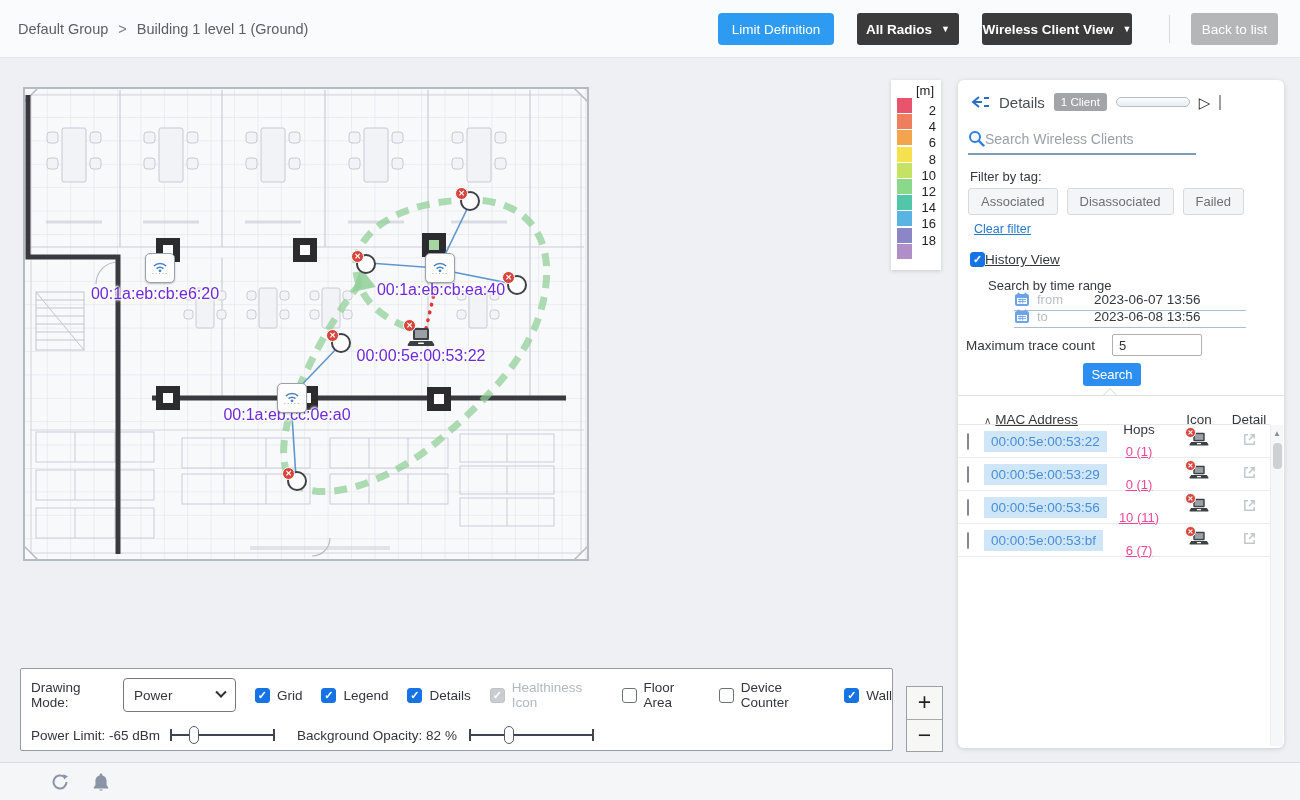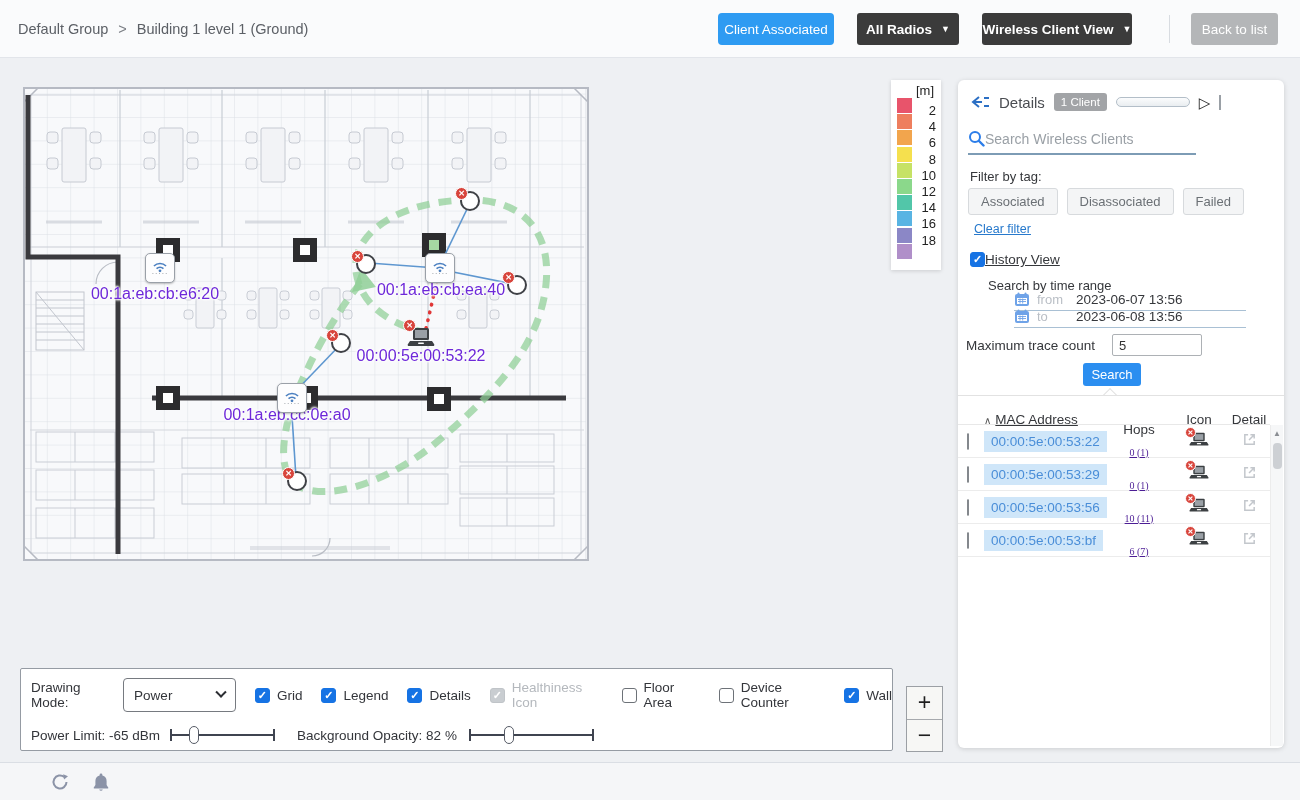--- a/index.html
+++ b/index.html
@@ -57,42 +57,42 @@
   .history-row .lbl { text-decoration:underline; font-size:13.5px; color:#35373b; }
   .cb { width:15px; height:15px; border-radius:3px; display:inline-flex; align-items:center; justify-content:center; flex:0 0 auto; cursor:pointer; }
   .cb-on { background:#1673e4; border:1px solid #1673e4; }
   .cb-on::after { content:"✓"; color:#fff; font-size:11px; font-weight:bold; }
   .cb-on-dis { background:#c9cdd1; border:1px solid #c0c4c8; }
   .cb-on-dis::after { content:"✓"; color:#fff; font-size:11px; font-weight:bold; }
   .cb-off { background:#fff; border:1.5px solid #6d7278; }
   .time-label { position:absolute; left:30px; top:198px; color:#35373b; }
   .time-row { position:absolute; left:56px; width:232px; display:flex; align-items:center; gap:7px; border-bottom:1px solid #a9c0d4; padding-bottom:3px; }
   .time-row .tl { color:#b9bec5; width:32px; }
-  .time-row .tv { color:#35373b; font-size:13.5px; cursor:text; }
+  .time-row .tv { color:#35373b; font-size:13.5px; margin-left:18px; cursor:text; }
   .trace-row { position:absolute; left:8px; top:254px; display:flex; align-items:center; }
   .trace-row .lbl { font-size:13.5px; color:#35373b; }
   .trace-input { margin-left:17px; width:90px; height:22px; border:1px solid #adb1b5; border-radius:2px; font-family:inherit; font-size:13px; padding-left:6px; color:#333; }
   .search-btn { position:absolute; left:125px; top:283px; width:58px; height:23px; background:#2b8ef0; border:none; border-radius:3px; color:#fff; font-family:inherit; font-size:13px; cursor:pointer; }
   .dp-divider { position:absolute; left:0; top:315px; width:100%; border-top:1px solid #e2e2e2; }
   .dp-notch { position:absolute; left:147px; top:310px; width:10px; height:10px; background:#fff; border-top:1px solid #e2e2e2; border-left:1px solid #e2e2e2; transform:rotate(45deg); }
 
   .tbl-header { position:absolute; left:0; top:322px; width:312px; display:flex; align-items:center; font-size:13.5px; color:#35373b; }
   .col-cb { width:26px; padding-left:9px; }
   .col-mac { width:124px; }
   .col-hops { width:62px; text-align:center;margin-top:20px; }
   .col-icon { width:58px; text-align:center; }
   .col-detail { width:42px; text-align:center; }
   .sort-mark { font-size:10px; margin-right:4px; color:#555; }
   .mac-head { text-decoration:underline; cursor:pointer; }
   .tbl-header-line { position:absolute; left:0; top:344px; width:312px; border-top:1px solid #e8e8e8; }
   .tbl-rows { position:absolute; left:0; top:345px; width:312px; }
   .trow { display:flex; align-items:center; height:33px; border-bottom:1px solid #ececec; }
   .row-cb { width:14px; height:14px; border:1.5px solid #84888d; border-radius:3px; background:#fff; cursor:pointer; }
   .mac-pill { display:inline-block; background:#cfe6f9; color:#4a8ed8; font-size:13.5px; padding:3px 7px; cursor:pointer; }
-  .hops-link { color:#4c1d95; text-decoration:underline; font-size:10px; cursor:pointer;font-family:Liberation Serif, serif; }
+  .hops-link { color:#ec4899; text-decoration:underline; font-size:13px; cursor:pointer; }
   .row-laptop { position:relative; width:20px; height:15px; display:inline-block; cursor:pointer; }
   .row-laptop .err { width:11px; height:11px; font-size:7px; left:-4px; top:-5px; }
   .open-icon { cursor:pointer; }
   .scrollbar { position:absolute; right:1px; top:345px; bottom:2px; width:13px; background:#f6f7f8; border-left:1px solid #ececec; display:flex; flex-direction:column; align-items:center; cursor:pointer; }
   .scroll-up { font-size:8px; color:#8a8e93; padding-top:4px; }
   .scroll-thumb { margin-top:5px; width:9px; height:26px; background:#cdd0d4; border-radius:4px; }
 
   
   .btoolbar { position:absolute; left:20px; top:668px; width:873px; height:83px; background:#fff; border:1px solid #959ba3; border-radius:2px; z-index:6; }
   .bt-row1 { position:absolute; left:10px; top:9px; display:flex; align-items:center; }
@@ -124,21 +124,21 @@
 <body>
 
 <div class="page">
 
   <header class="topbar">
     <div class="breadcrumb">
       <span class="crumb">Default Group</span>
       <span class="sep">&gt;</span>
       <span class="crumb">Building 1 level 1 (Ground)</span>
     </div>
-    <button class="tb-btn btn-primary">Client Associated</button>
+    <button class="tb-btn btn-primary">Limit Definition</button>
     <button class="tb-btn btn-dark btn-radios">
       <span>All Radios</span>
       <span class="caret">▼</span>
     </button>
     <button class="tb-btn btn-dark btn-view">
       <span>Wireless Client View</span>
       <span class="caret">▼</span>
     </button>
     <div class="tb-sep"></div>
     <button class="tb-btn btn-muted">Back to list</button>

